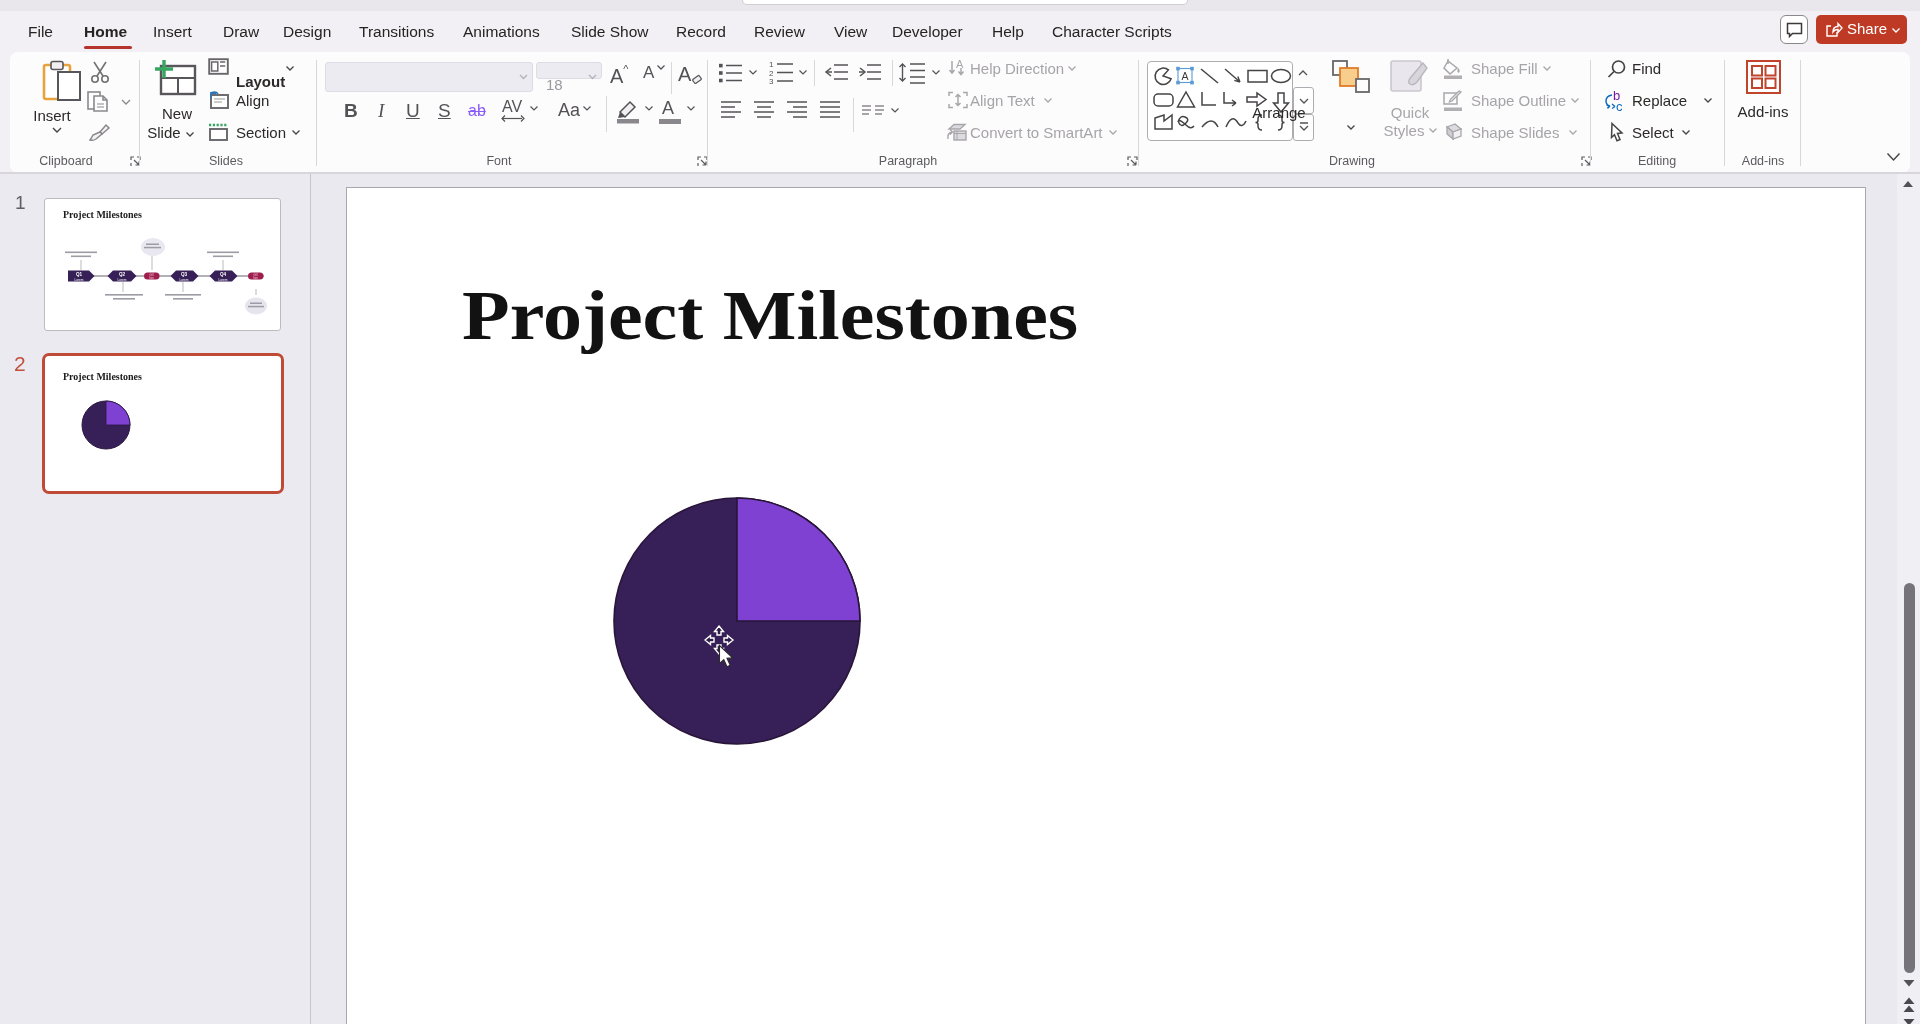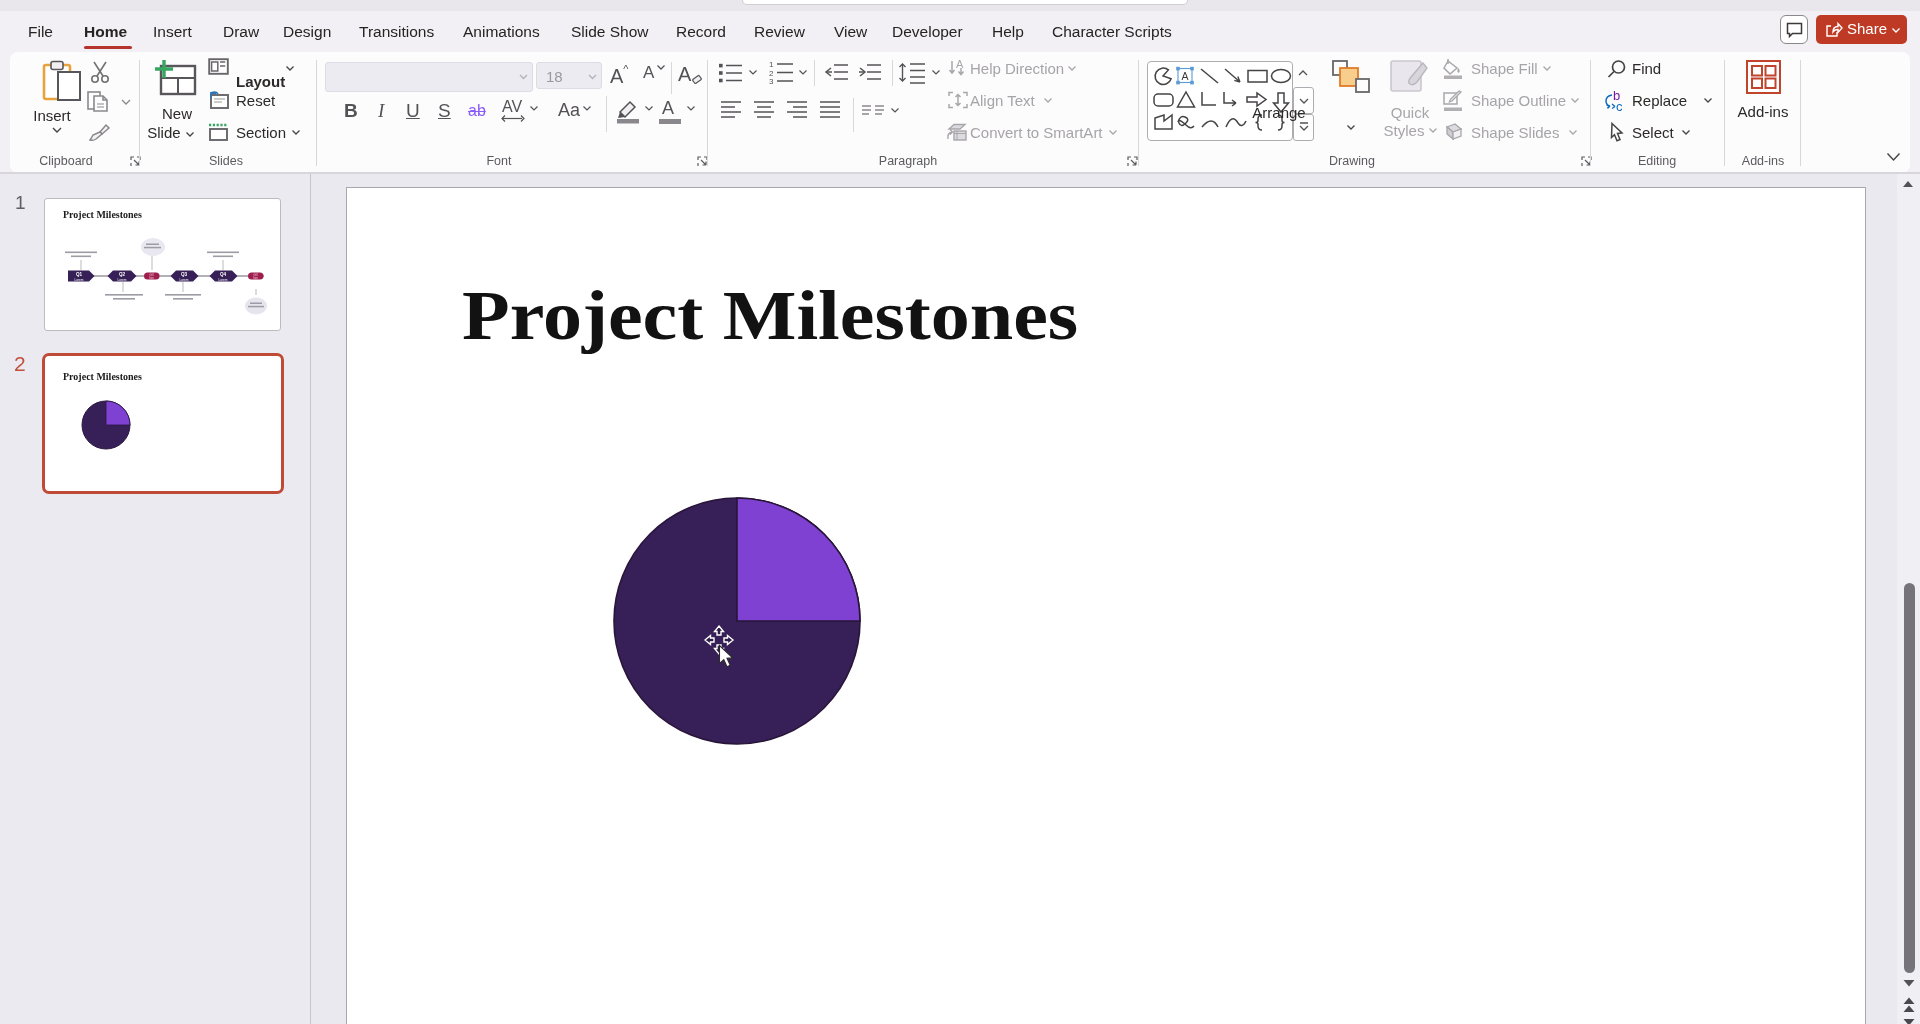--- a/index.html
+++ b/index.html
@@ -147,38 +147,38 @@
   <svg class="abs" style="left:275px; top:13px;" width="10" height="7" viewBox="0 0 10 7">
       <path d="M1.5 1.5 L5 5 L8.5 1.5" fill="none" stroke="#454345" stroke-width="1.3"></path>
     </svg>
 
   <svg class="abs" style="left:198px; top:38px;" width="22" height="19" viewBox="0 0 22 19">
     <rect x="3" y="5" width="17" height="13" fill="#fff" stroke="#68666a" stroke-width="1.9"></rect>
     <path d="M6 9 h11 M6 12 h8" stroke="#babbbc" stroke-width="1.3"></path>
     <path d="M8 3 H3 V8" fill="none" stroke="#2e74b5" stroke-width="1.8"></path>
     <path d="M3 3 Q8 1 10 4" fill="none" stroke="#2e74b5" stroke-width="1.8"></path>
   </svg>
-  <div class="btntext" style="left:226px; top:40px;">Reset</div>
+  <div class="btntext" style="left:226px; top:40px;">Align</div>
 
   <svg class="abs" style="left:198px; top:70px;" width="21" height="19" viewBox="0 0 21 19">
     <path d="M1 3 h19" stroke="#37a660" stroke-width="2.4" stroke-dasharray="2.2 1.6"></path>
     <rect x="2" y="7" width="17" height="11" fill="#fff" stroke="#68666a" stroke-width="1.9"></rect>
   </svg>
   <div class="btntext" style="left:226px; top:72px;">Section</div>
   <svg class="abs" style="left:281px; top:77px;" width="10" height="7" viewBox="0 0 10 7">
       <path d="M1.5 1.5 L5 5 L8.5 1.5" fill="none" stroke="#454345" stroke-width="1.3"></path>
     </svg>
   <div class="glabel" style="left:178px; width:76px;">Slides</div>
   <div class="sep" style="left:306px;"></div>
 
   <div class="abs" style="left:315px; top:10px; width:208px; height:30px; background:#ecebf1; border:1px solid #dddbe3; border-radius:3px;"></div>
   <svg class="abs" style="left:508px; top:21px;" width="11" height="8" viewBox="0 0 11 8">
       <path d="M2 2 L5.5 5.5 L9 2" fill="none" stroke="#b3b1b9" stroke-width="1.3"></path>
     </svg>
-  <div class="abs" style="left:526px; top:10px; width:66px; height:27px; background:#ecebf1; border:1px solid #dddbe3; border-radius:3px; font-size:15px; color:#9a98a0; padding:5px 0 0 9px;">18</div>
+  <div class="abs" style="left:526px; top:10px; width:66px; height:17px; background:#ecebf1; border:1px solid #dddbe3; border-radius:3px; font-size:15px; color:#9a98a0; padding:13px 0 0 9px;">18</div>
   <svg class="abs" style="left:577px; top:21px;" width="11" height="8" viewBox="0 0 11 8">
       <path d="M2 2 L5.5 5.5 L9 2" fill="none" stroke="#b3b1b9" stroke-width="1.3"></path>
     </svg>
 
   <div class="abs" style="left:600px; top:11px; font-size:20px; color:#545256;">A<span style="font-size:11px; vertical-align:10px;">^</span></div>
   <div class="abs" style="left:633px; top:11px; font-size:17px; color:#545256;">A</div>
   <svg class="abs" style="left:646px; top:12px;" width="10" height="7" viewBox="0 0 10 7">
       <path d="M1.5 1.5 L5 5 L8.5 1.5" fill="none" stroke="#545256" stroke-width="1.3"></path>
     </svg>
   <div class="sep" style="left:661px; top:10px; height:32px;"></div>

